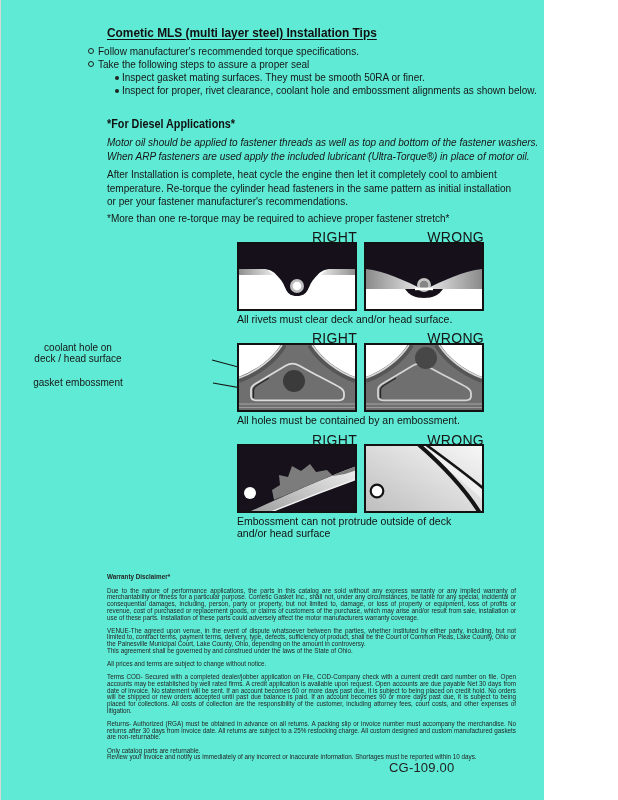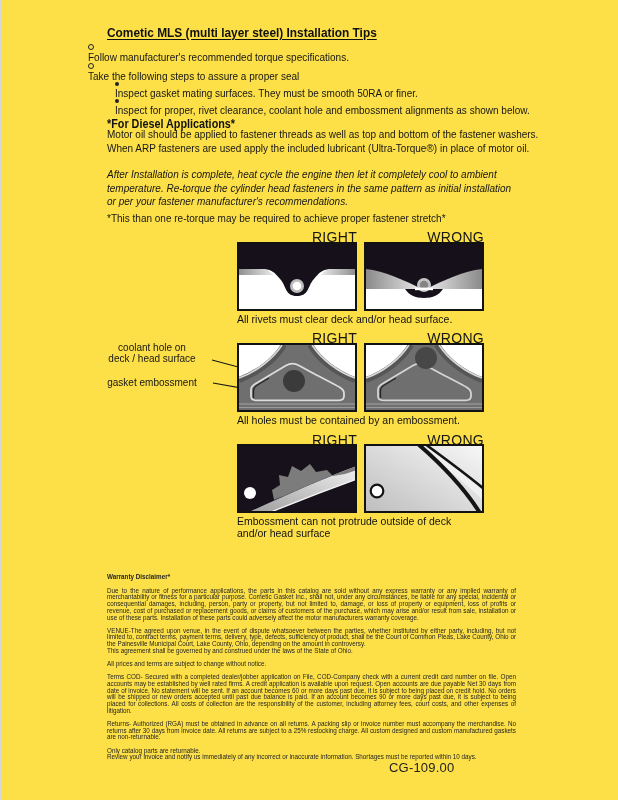--- a/index.html
+++ b/index.html
@@ -1,31 +1,31 @@
 <!DOCTYPE html>
 <html><head>
 <meta charset="utf-8">
 <style>
   html,body{margin:0;padding:0;background:#ffffff;}
   .page{
-    position:relative;width:618px;height:800px;background:#fde047;
+    position:relative;width:544px;height:800px;background:#5eead4;
     font-family:"Liberation Sans","DejaVu Sans",sans-serif;color:#1a1a1a;
     overflow:hidden;
   }
   .page::before{content:"";position:absolute;left:0;top:0;width:1px;height:800px;background:#d6d6d6;}
   .abs{position:absolute;}
   .preline{white-space:pre-line;}
 
   .title{
     left:107px;top:25px;font-size:13.5px;font-weight:bold;color:#111;
     text-decoration:underline;text-underline-offset:2px;white-space:nowrap;
     transform:scaleX(.88);transform-origin:left top;
   }
   .bullets{left:88px;top:45px;width:500px;font-size:10px;line-height:13px;color:#161616;}
-  .b-row{display:flex;align-items:baseline;white-space:nowrap;flex-direction:column;}
+  .b-row{display:flex;align-items:baseline;white-space:nowrap;}
   .b-row.sub{margin-left:27px;}
   .obullet{display:inline-block;width:4px;height:4px;border:1px solid #222;border-radius:50%;margin-right:4px;flex:0 0 auto;position:relative;top:-1px;}
   .fbullet{display:inline-block;width:4px;height:4px;background:#222;border-radius:50%;margin-right:3px;flex:0 0 auto;position:relative;top:-1px;}
 
   .diesel-h{left:107px;top:117px;font-size:12px;font-weight:bold;color:#111;white-space:nowrap;
     transform:scaleX(.9);transform-origin:left top;}
   .body-p{left:107px;font-size:10px;line-height:13.5px;color:#161616;}
 
   .dg-label{font-size:14px;letter-spacing:.3px;color:#151515;text-align:right;width:120px;}
   .dg-caption{font-size:10.5px;color:#111;}
@@ -57,26 +57,26 @@
         <span class="fbullet"></span>
         <span>Inspect gasket mating surfaces.  They must be smooth 50RA or finer.</span>
       </div>
     <div class="b-row sub">
         <span class="fbullet"></span>
         <span>Inspect for proper, rivet clearance, coolant hole and embossment alignments as shown below.</span>
       </div>
   </div>
 
   <div class="abs diesel-h">*For Diesel Applications*</div>
-  <div class="abs body-p preline" style="top:128px;">Motor oil should be applied to fastener threads as well as top and bottom of the fastener washers.
+  <div class="abs body-p preline" style="top:136px;font-style:italic;">Motor oil should be applied to fastener threads as well as top and bottom of the fastener washers.
 When ARP fasteners are used apply the included lubricant (Ultra-Torque®) in place of motor oil.</div>
-  <div class="abs body-p preline" style="top:168px;font-style:italic;">After Installation is complete, heat cycle the engine then let it completely cool to ambient
+  <div class="abs body-p preline" style="top:168px;">After Installation is complete, heat cycle the engine then let it completely cool to ambient
 temperature. Re-torque the cylinder head fasteners in the same pattern as initial installation
 or per your fastener manufacturer's recommendations.</div>
-  <div class="abs body-p" style="top:212px;">*This than one re-torque may be required to achieve proper fastener stretch*</div>
+  <div class="abs body-p" style="top:212px;">*More than one re-torque may be required to achieve proper fastener stretch*</div>
 
   <div class="abs dg-label" style="left:237px;top:229px;">RIGHT</div>
   <div class="abs dg-label" style="left:364px;top:229px;">WRONG</div>
 
   <svg class="abs panel" style="left:237px;top:242px;" width="120" height="69" viewBox="0 0 120 69">
     <defs>
       <linearGradient id="p1rg1" x1="0" y1="0" x2="1" y2="0">
           <stop offset="0" stop-color="#8f8f8f"></stop>
           <stop offset="1" stop-color="#ebebeb"></stop>
         </linearGradient>

